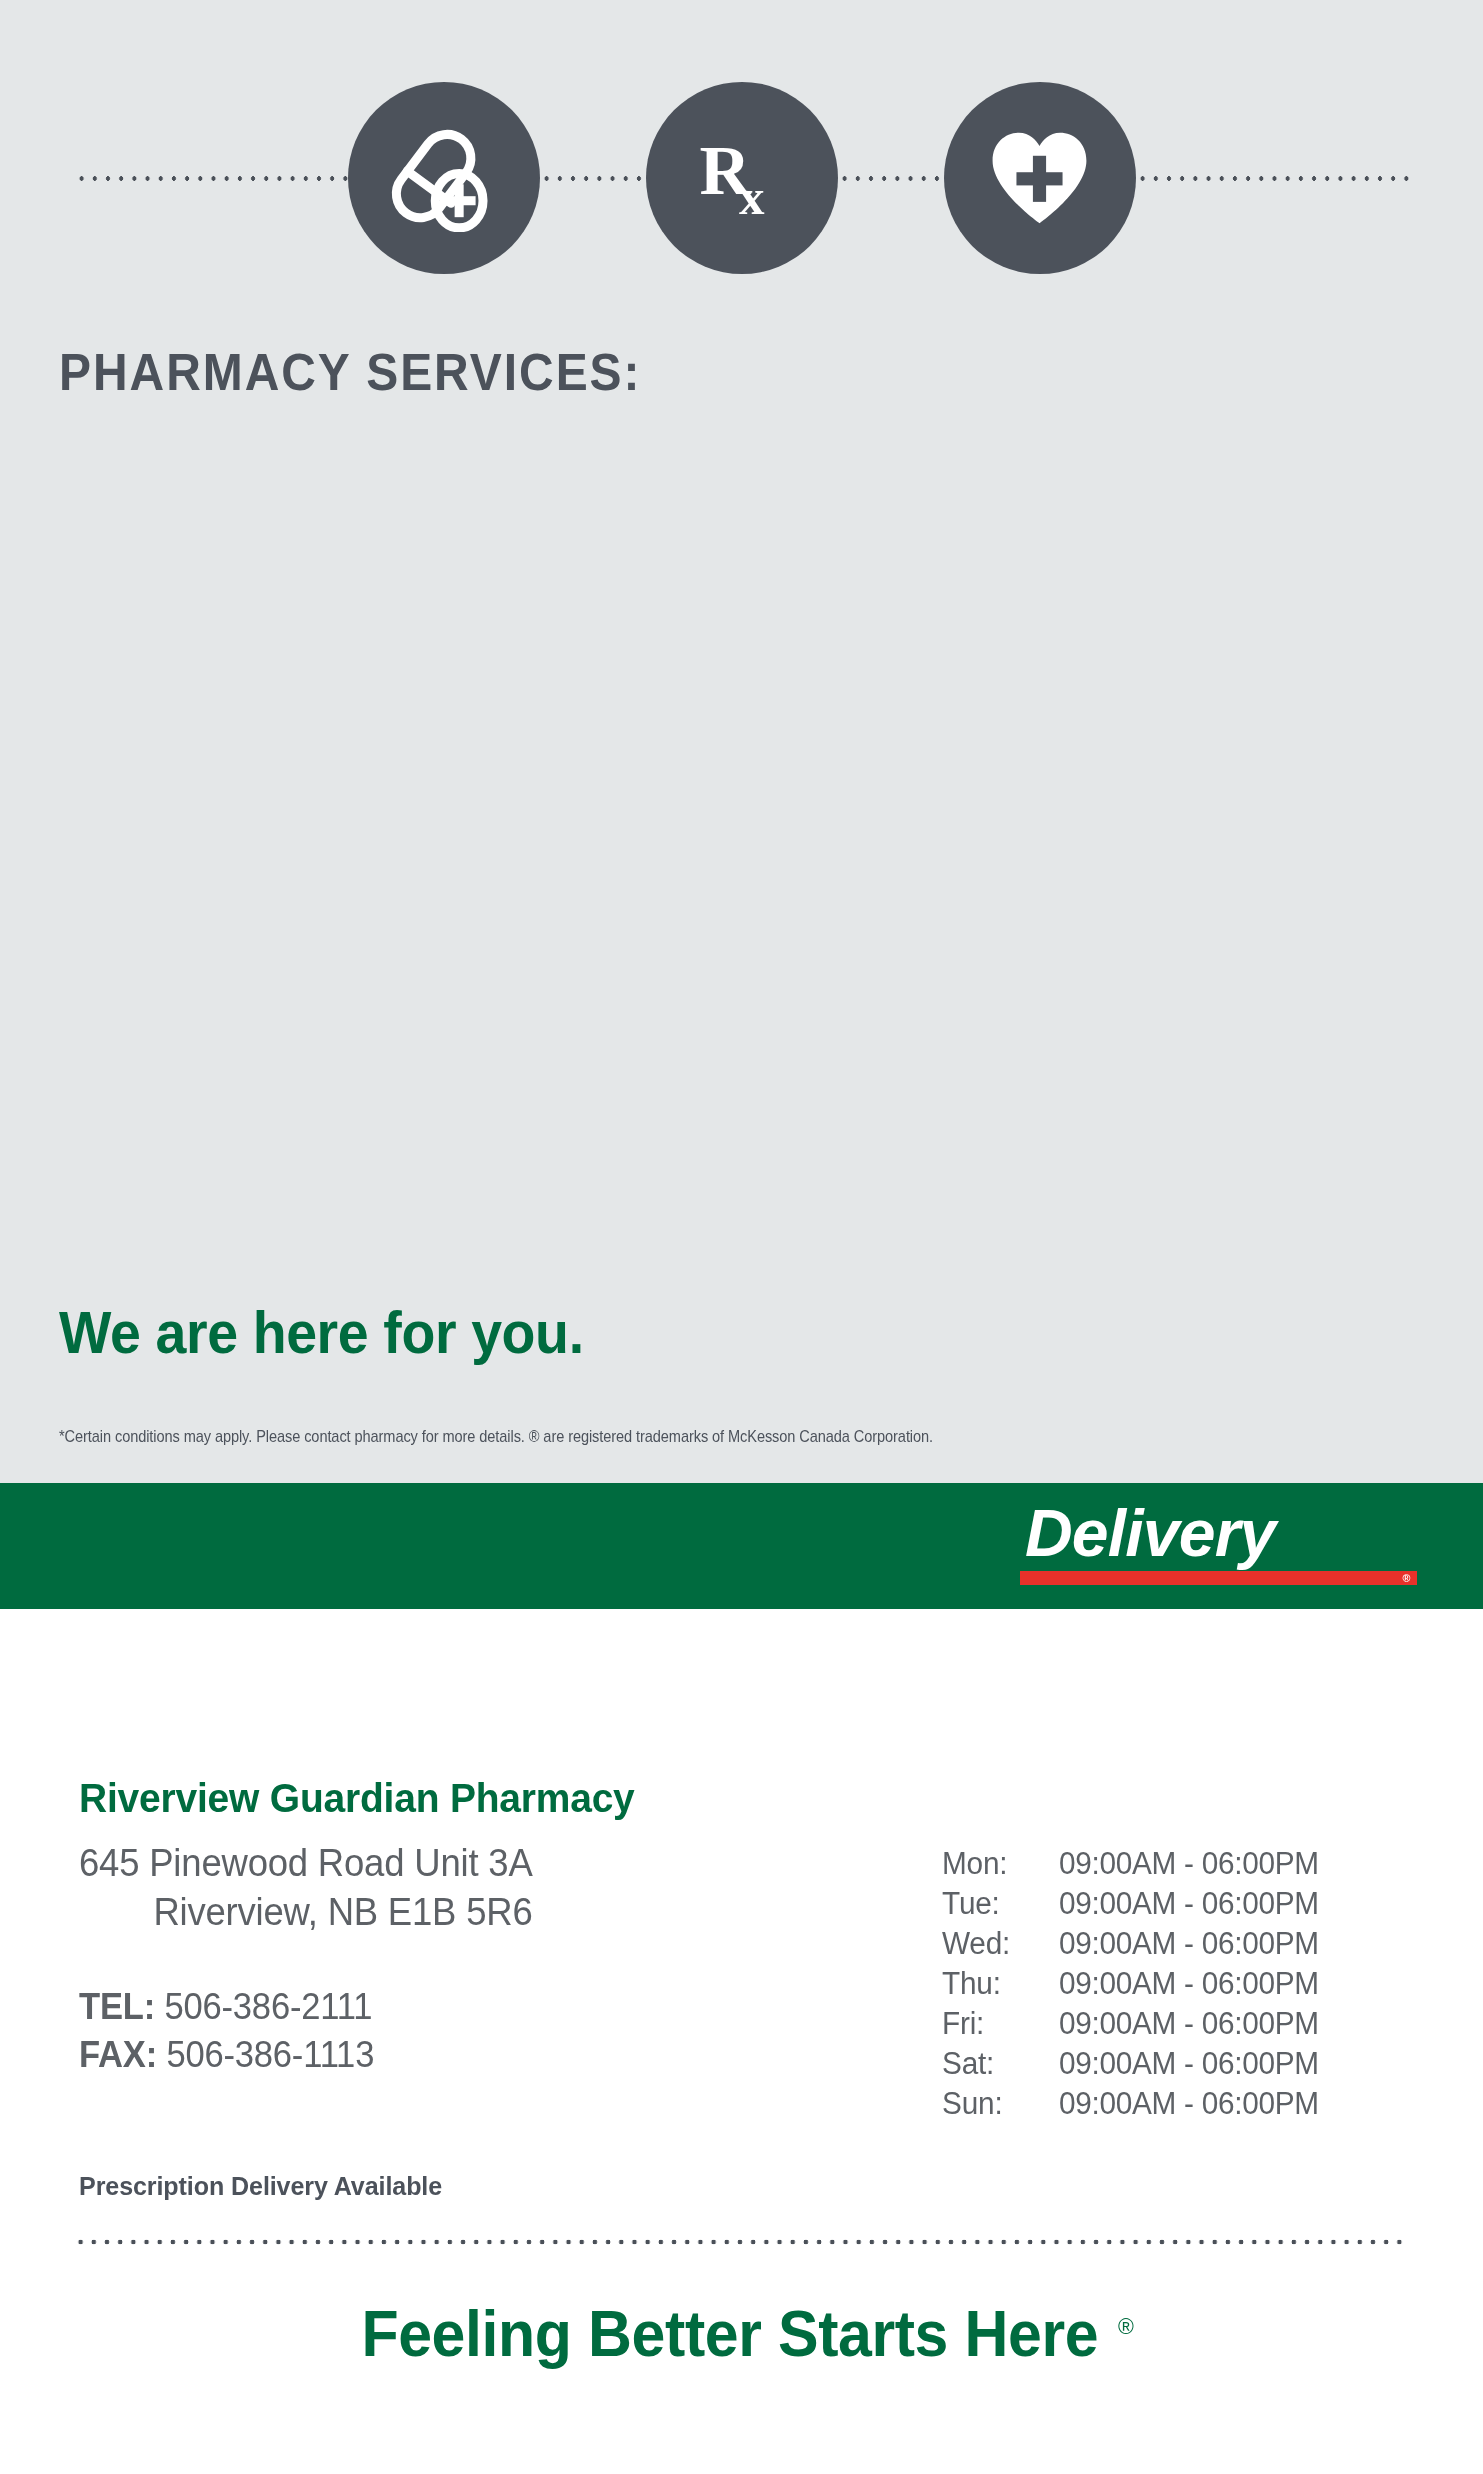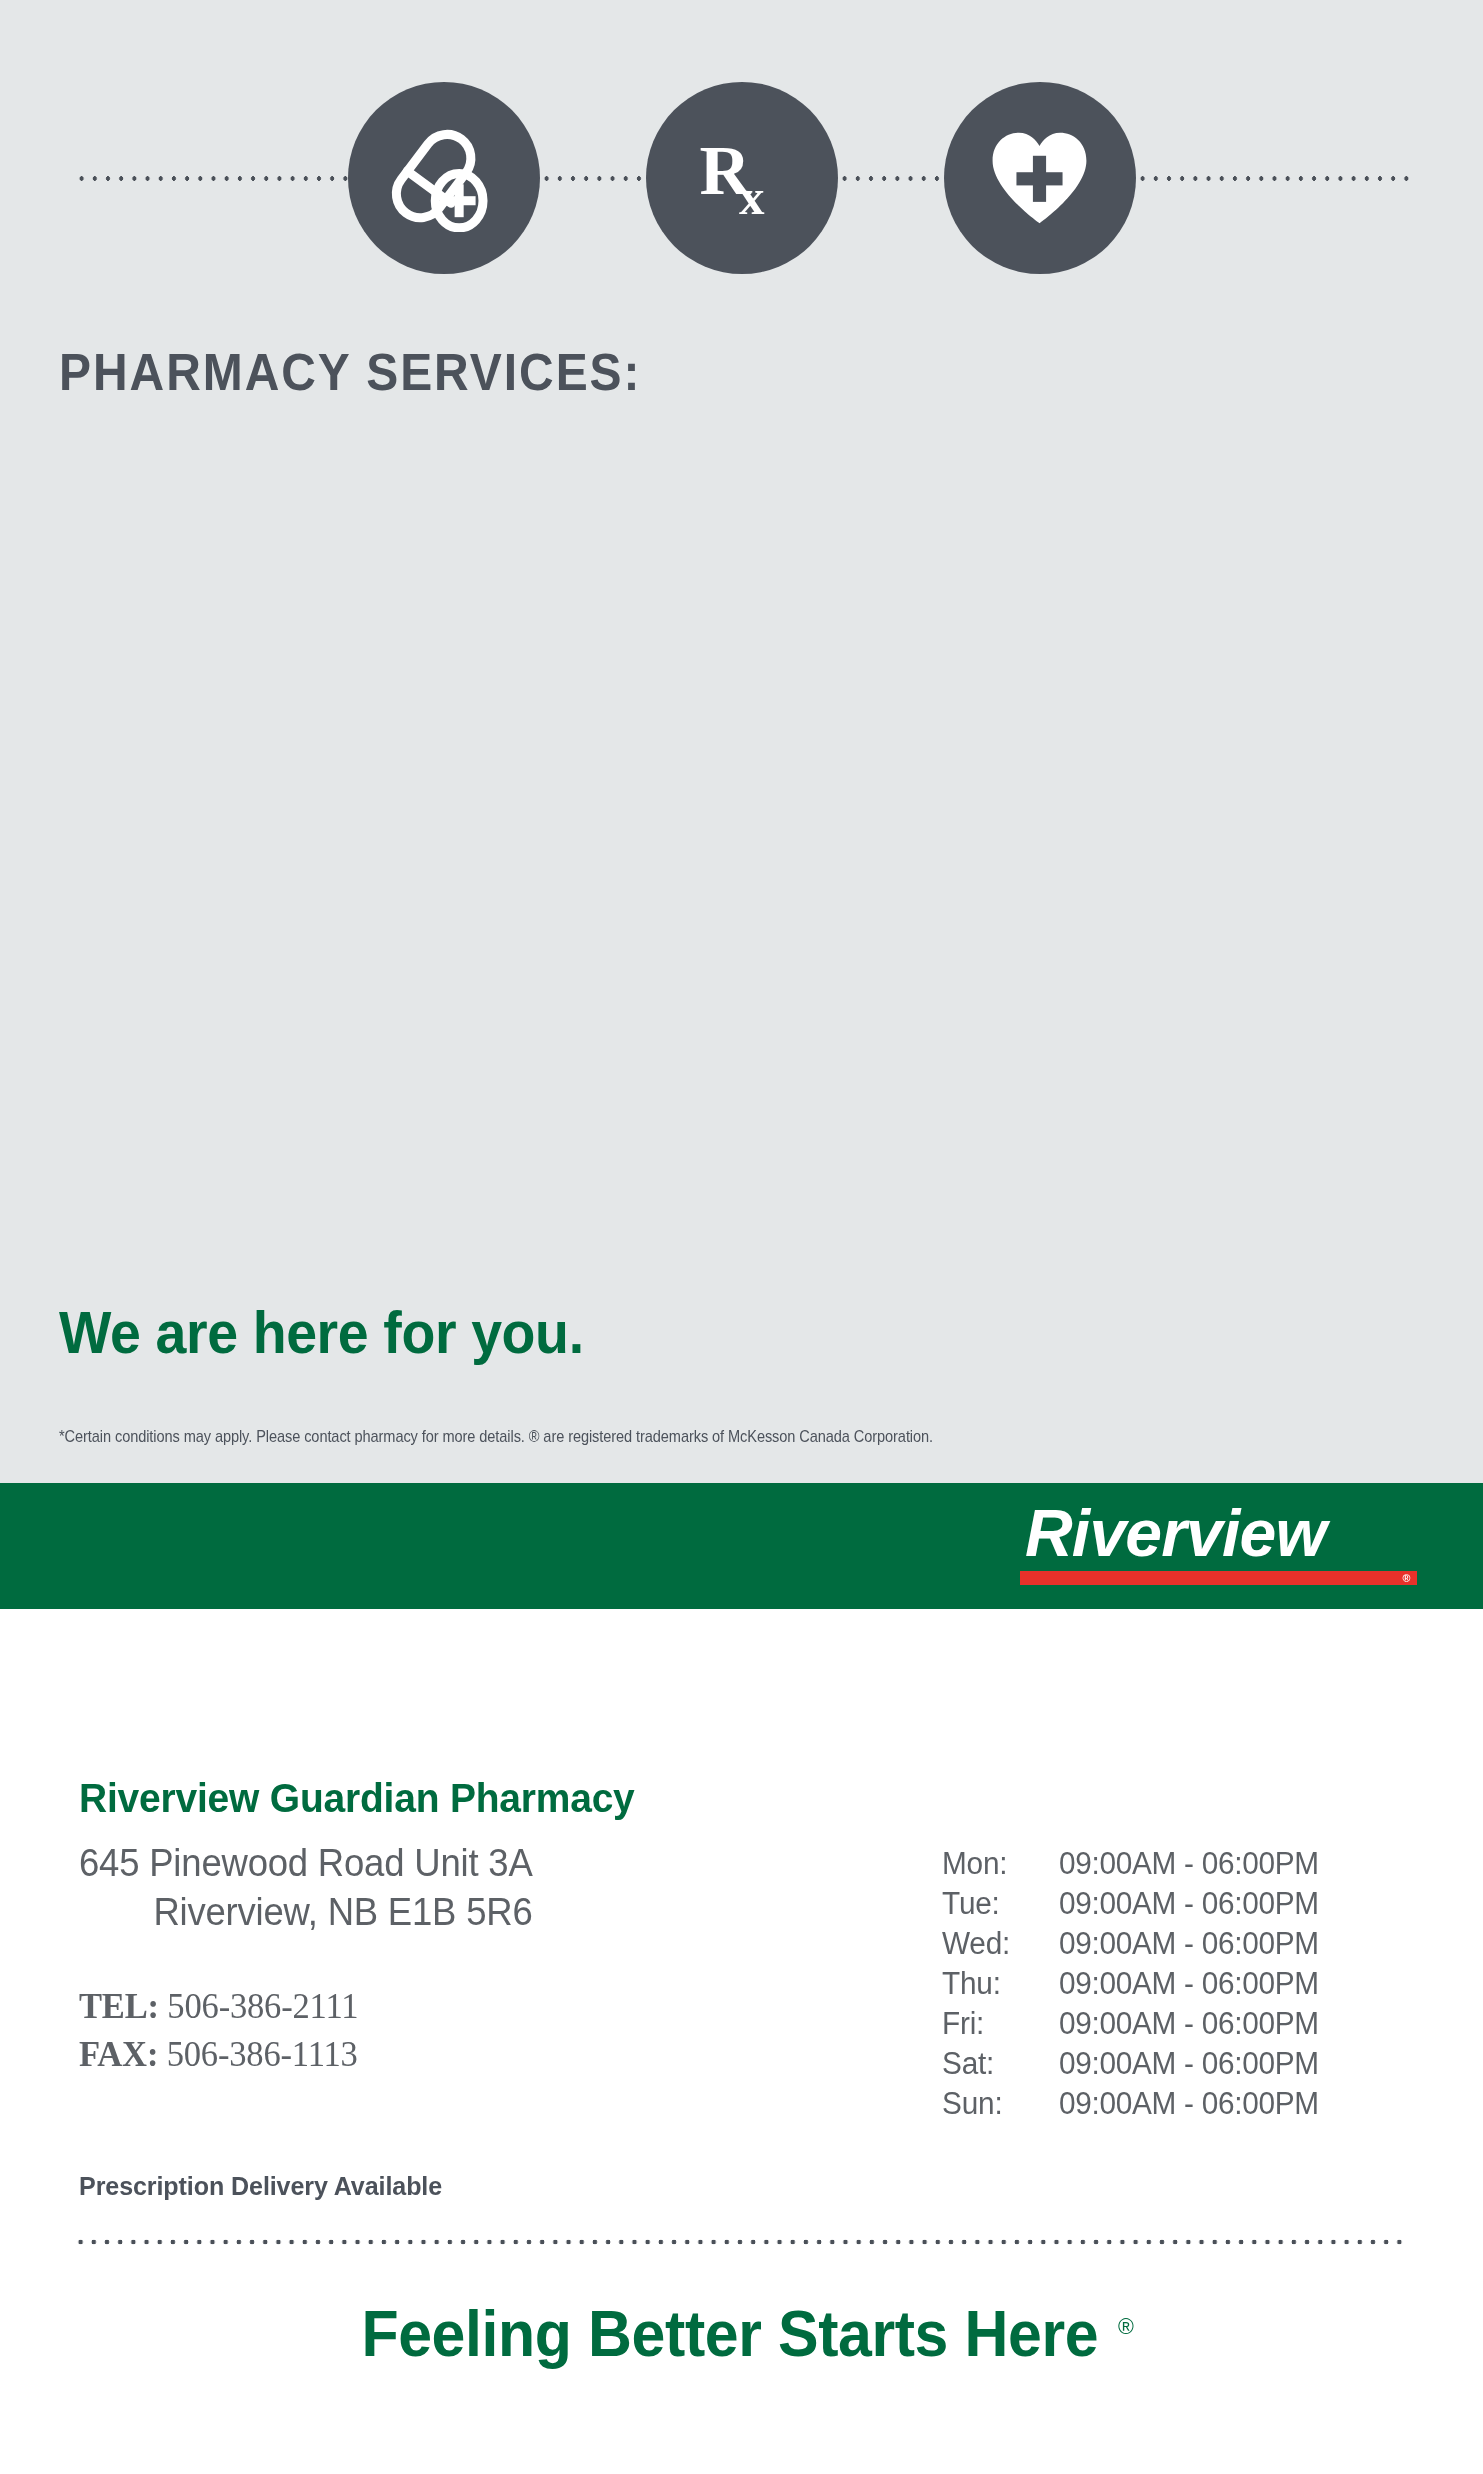--- a/index.html
+++ b/index.html
@@ -204,21 +204,20 @@
     letter-spacing: -0.2px;
     transform: scaleX(0.96);
     transform-origin: left center;
     white-space: nowrap;
   }
 
   .contact-block {
     position: absolute;
     left: 79px;
     top: 1983px;
-    font-family: Liberation Serif, serif;
   }
   .contact-line {
     font-size: 36px;
     color: #5d6166;
     line-height: 1.32;
     letter-spacing: -0.2px;
     transform: scaleX(0.96);
     transform-origin: left center;
     white-space: nowrap;
   }
@@ -360,21 +359,21 @@
   <div class="services-list"></div>
 
 
   <div class="here-for-you">We are here for you.</div>
 
   <div class="disclaimer">*Certain conditions may apply. Please contact pharmacy for more details. ® are registered trademarks of McKesson Canada Corporation.</div>
 </div>
 
 <div class="brand-bar">
   <div class="guardian-logo">
-    <div class="guardian-wordmark">Riverview</div>
+    <div class="guardian-wordmark">Delivery</div>
     <div class="guardian-rule">
       <span class="guardian-reg">®</span>
     </div>
   </div>
 </div>
 
 <div class="bottom-panel"></div>
 
 <div class="store-name">Riverview Guardian Pharmacy</div>
 

